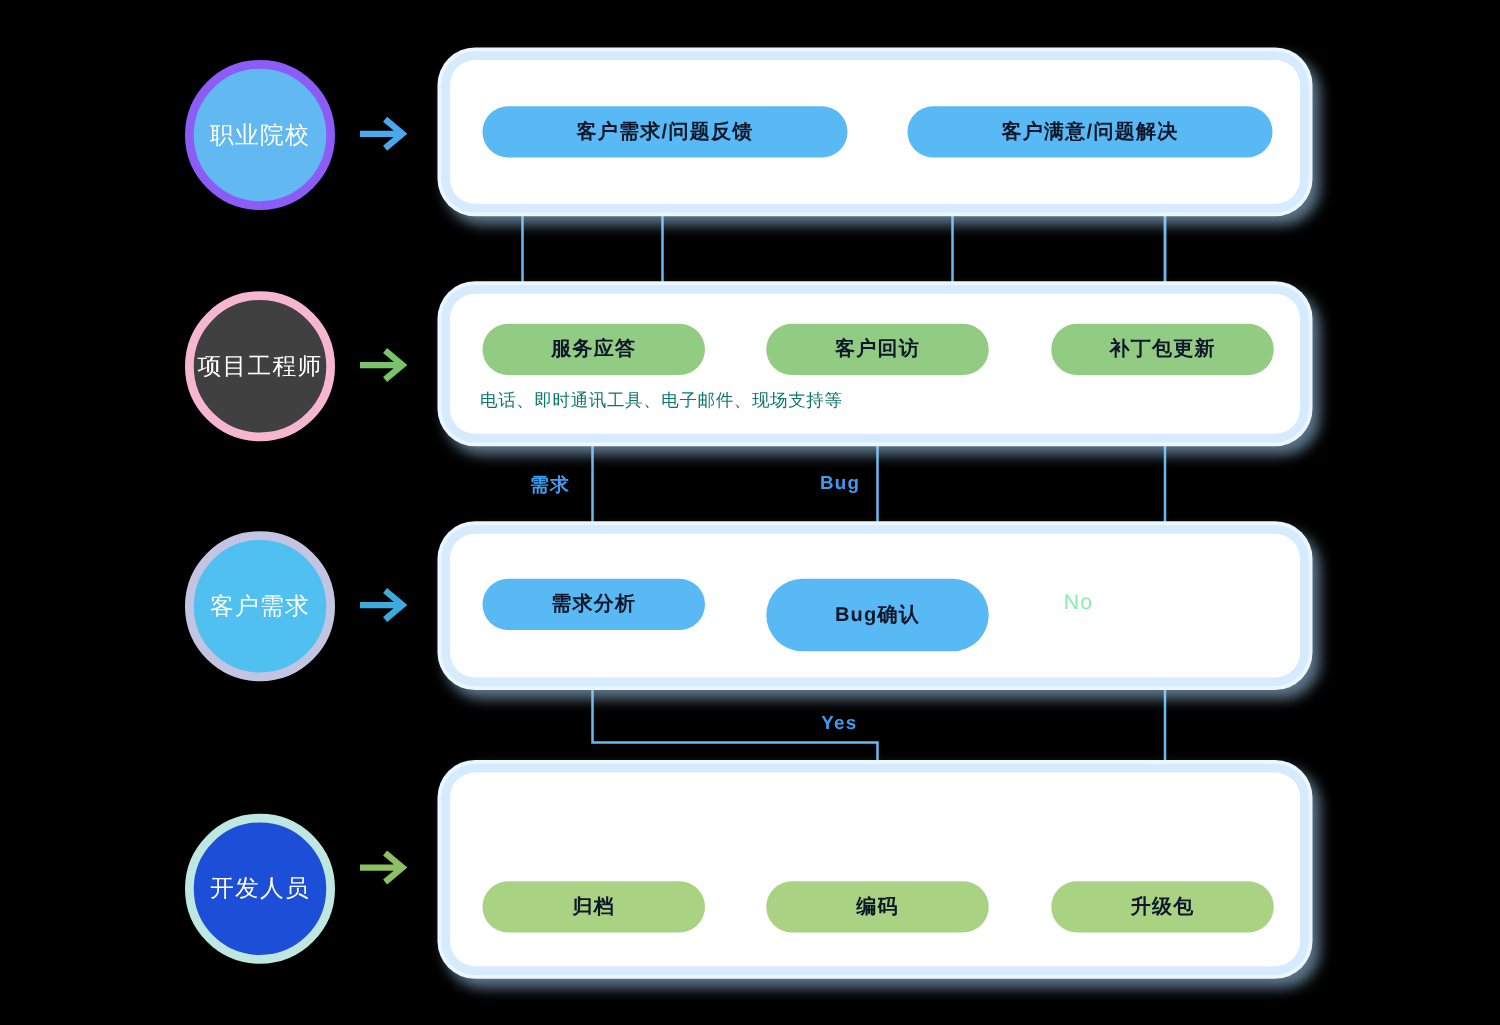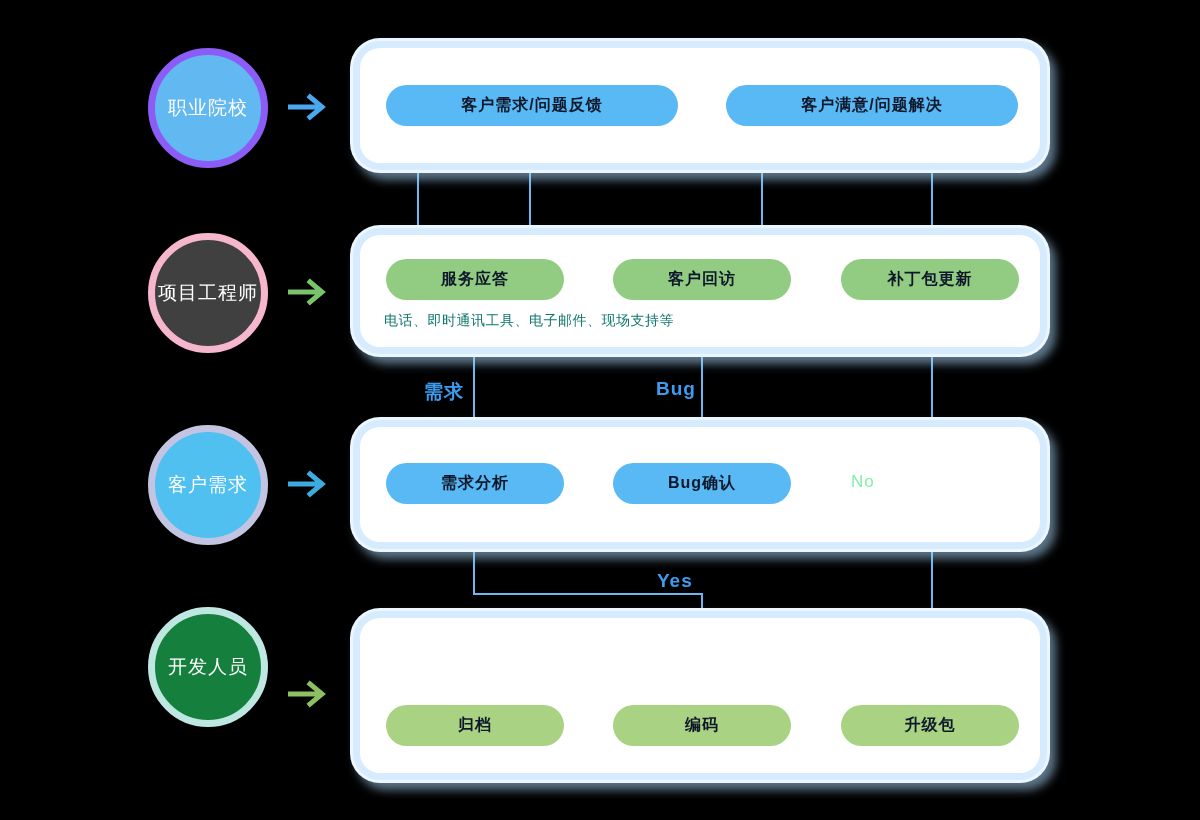--- a/index.html
+++ b/index.html
@@ -62,21 +62,21 @@
     white-space:nowrap;
     letter-spacing:.5px;
   }
 
   
   #wires{position:absolute;left:0;top:0;width:1200px;height:820px;}
 
   .wlabel{
     position:absolute;
     color:#3d9cf0;
-    font-size:19px;
+    font-size:15px;
     font-weight:bold;
     letter-spacing:1px;
     white-space:nowrap;
   }
   .wlabel.soft{color:#86efac;font-weight:normal;font-size:17px;}
 </style>
 </head>
 <body>
 
 <div id="stage">
@@ -169,25 +169,25 @@
   </div>
   <svg class="rolearrow" style="left:288px;top:467px;" viewBox="0 0 46 34">
     <path d="M2,17 L30,17 M22,7 L34,17 L22,27" fill="none" stroke="#3cacdf" stroke-width="5" stroke-linecap="square" stroke-linejoin="miter"></path>
   </svg>
 
   <div class="panel" style="left:360px;top:427px;width:680px;height:115px;"></div>
 
   <div class="pill blue" style="left:386px;top:463px;width:178px;height:41px;">
     <span>需求分析</span>
   </div>
-  <div class="pill blue" style="left:613px;top:463px;width:178px;height:41px;text-align:right;">
+  <div class="pill blue" style="left:613px;top:463px;width:178px;height:58px;text-align:right;">
     <span>Bug确认</span>
   </div>
 
-  <div class="role" style="left:148px;top:607px;width:120px;height:120px;background:#15803d;border:7px solid #bde7e0;">
+  <div class="role" style="left:148px;top:651px;width:120px;height:120px;background:#1d4ed8;border:7px solid #bde7e0;">
     <span class="role-label">开发人员</span>
   </div>
   <svg class="rolearrow" style="left:288px;top:677px;" viewBox="0 0 46 34">
     <path d="M2,17 L30,17 M22,7 L34,17 L22,27" fill="none" stroke="#8cc063" stroke-width="5" stroke-linecap="square" stroke-linejoin="miter"></path>
   </svg>
 
   <div class="panel" style="left:360px;top:618px;width:680px;height:155px;"></div>
 
   <div class="pill green-pale" style="left:386px;top:705px;width:178px;height:41px;">
     <span>归档</span>

